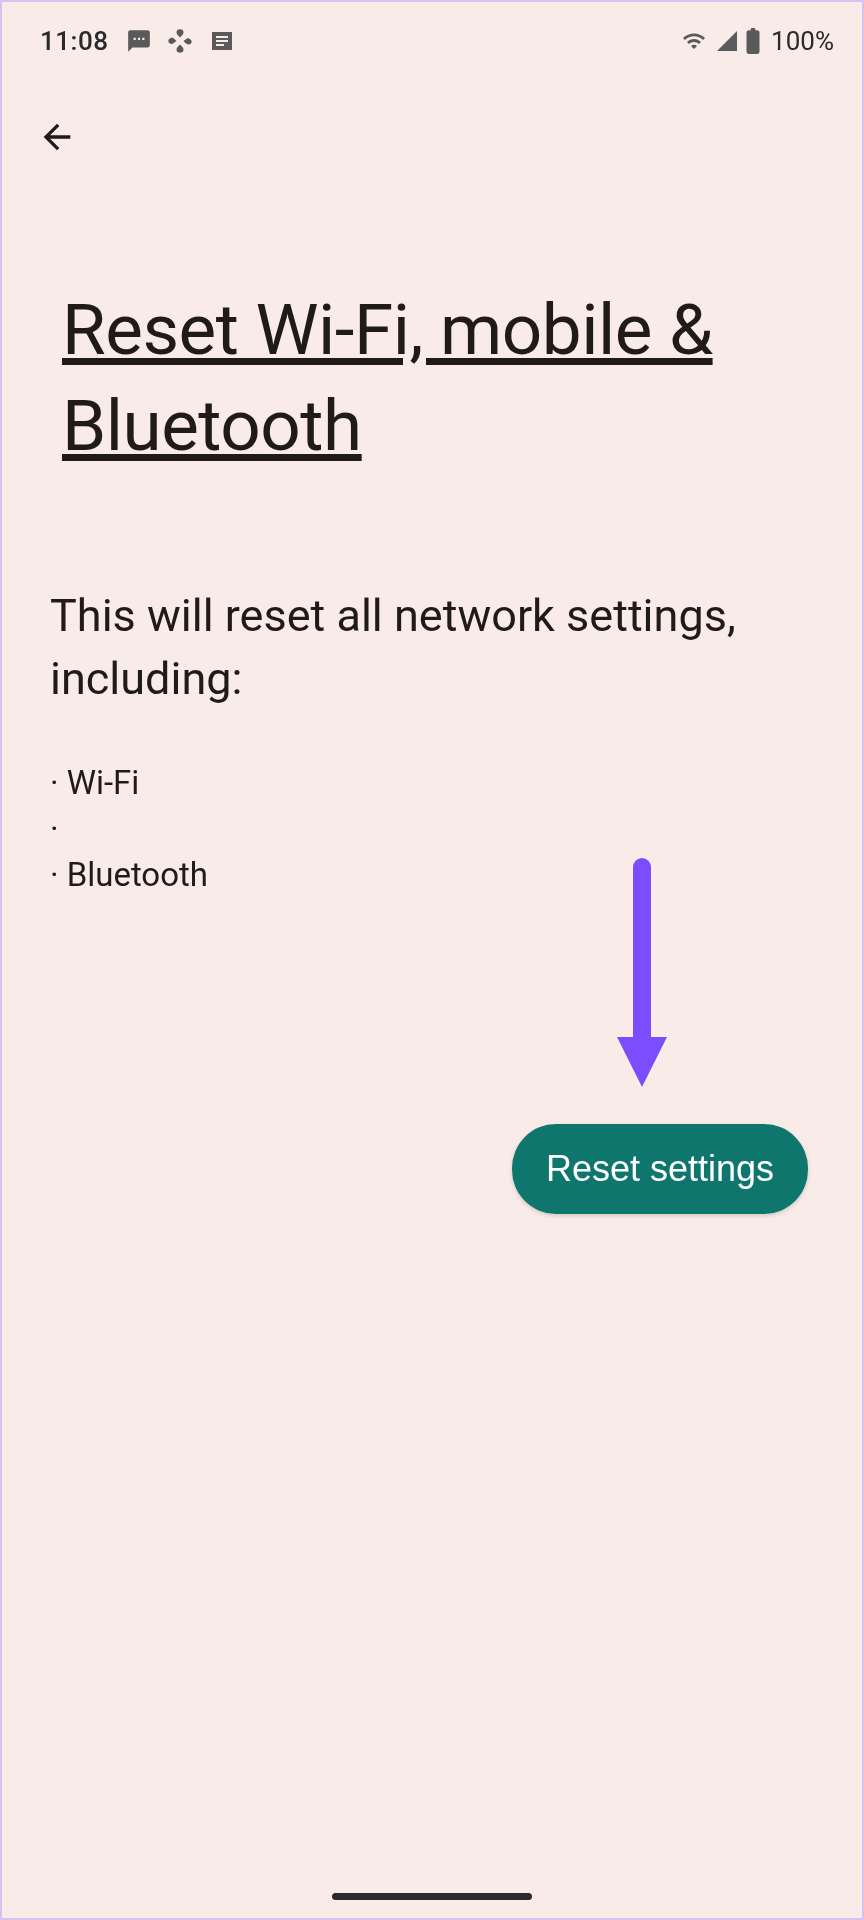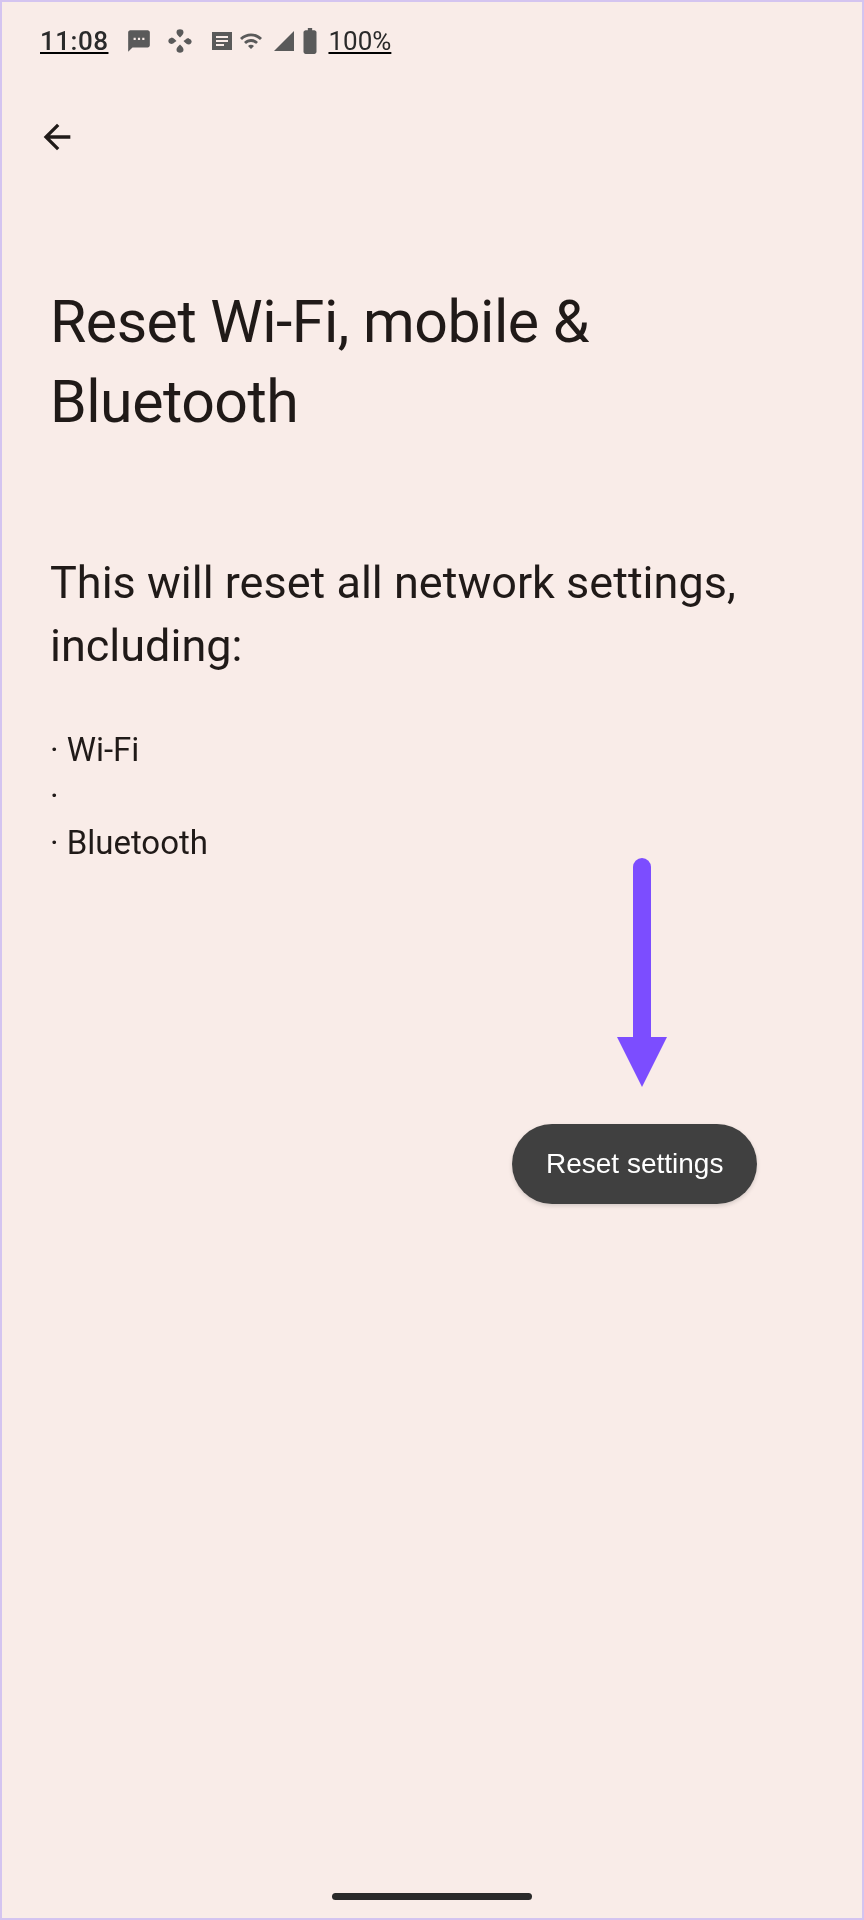--- a/index.html
+++ b/index.html
@@ -11,25 +11,24 @@
       width: 864px;
       height: 1920px;
       background: #f9ece8;
       font-family: 'Roboto', -apple-system, BlinkMacSystemFont, sans-serif;
       position: relative;
       border: 2px solid #d4c4f0;
       overflow: hidden;
     }
     .status-bar {
       display: flex;
-      justify-content: flex-start;
+      justify-content: space-between;
       align-items: center;
       padding: 18px 28px 10px 38px;
       height: 70px;
-      text-decoration: underline;
     }
     .status-left {
       display: flex;
       align-items: center;
       gap: 18px;
     }
     .status-time {
       font-size: 26px;
       font-weight: 500;
       color: #2a2a2a;
@@ -61,26 +60,27 @@
       width: 50px;
       height: 50px;
       display: flex;
       align-items: center;
       justify-content: center;
       cursor: pointer;
       border: none;
       background: transparent;
     }
     .page-title {
-      font-size: 59px;
+      font-size: 71px;
       font-weight: 400;
       color: #201a18;
-      padding: 120px 48px 0 48px;
+      padding: 120px 48px 0 60px;
       line-height: 1.35;
       letter-spacing: -0.5px;
+      text-decoration: underline;
     }
     .description {
       font-size: 45px;
       font-weight: 400;
       color: #201a18;
       padding: 110px 48px 0 48px;
       line-height: 1.4;
     }
     .bullet-list {
       padding: 50px 48px 0 48px;
@@ -98,23 +98,23 @@
     .annotation-arrow {
       position: absolute;
       left: 600px;
       top: 855px;
       pointer-events: none;
     }
     .reset-button {
       position: absolute;
       left: 510px;
       top: 1122px;
-      background: #404040;
+      background: #0f766e;
       color: #ffffff;
-      font-size: 28px;
+      font-size: 36px;
       font-weight: 500;
       padding: 24px 34px;
       border: none;
       border-radius: 44px;
       cursor: pointer;
       box-shadow: 0 2px 4px rgba(0,0,0,0.15);
     }
     .nav-pill {
       position: absolute;
       bottom: 18px;

